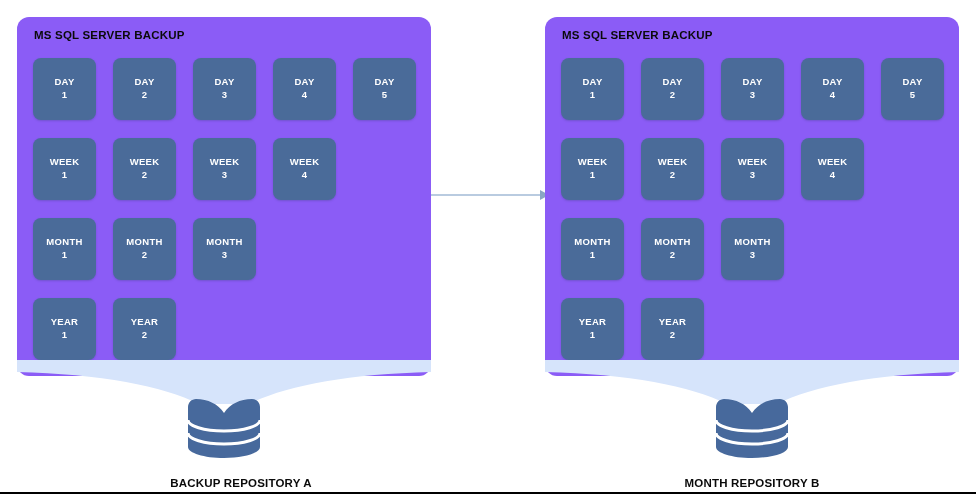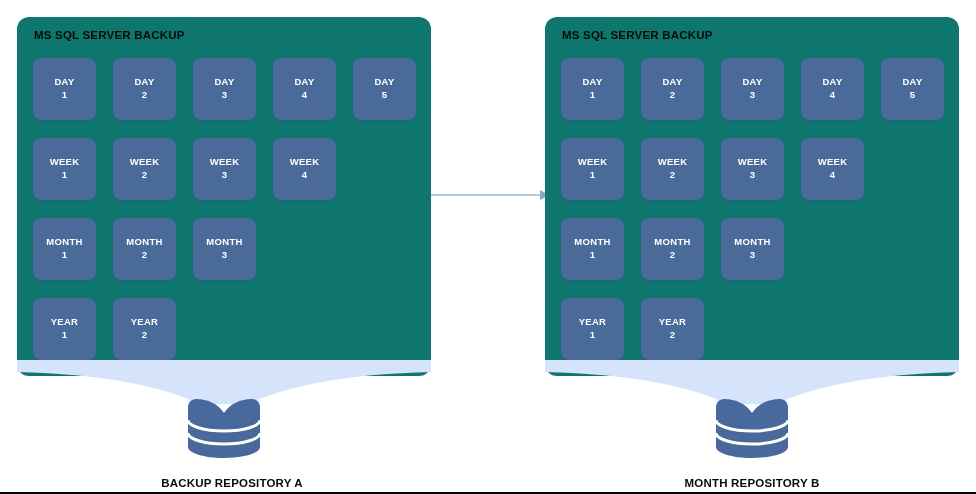--- a/index.html
+++ b/index.html
@@ -10,21 +10,21 @@
     overflow:hidden;
     position:relative;
   }
   .stage{position:absolute;left:0;top:0;width:976px;height:494px;}
 
   
   .group{position:absolute;top:0;height:494px;}
 
   .panel{
     position:absolute;
-    background:#0f766e;
+    background:#8b5cf6;
     border-radius:12px;
     box-sizing:border-box;
     padding-left:23px;
   }
   .panel-title{
     position:absolute;
     left:17px;top:12px;
     font-size:11.5px;
     font-weight:bold;
     color:#0a0a0a;
@@ -147,21 +147,21 @@
     <svg class="cyl" style="left:188px;top:396px;width:72px;height:62px;" viewBox="0 0 72 62">
       <g fill="#47699c">
         <path d="M36,17 C30,8 20,3 8,3 C3.6,3 0,6.6 0,11 L0,51 C0,57 16,62 36,62 C56,62 72,57 72,51 L72,11 C72,6.6 68.4,3 64,3 C52,3 42,8 36,17 Z"></path>
       </g>
       <g fill="none" stroke="#ffffff" stroke-width="3">
         <path d="M0,24 C0,30 16,35 36,35 C56,35 72,30 72,24"></path>
         <path d="M0,37 C0,43 16,48 36,48 C56,48 72,43 72,37"></path>
       </g>
     </svg>
 
-    <div class="repo-label" style="left:8px;top:477px;width:448px;">BACKUP REPOSITORY A</div>
+    <div class="repo-label" style="left:17px;top:477px;width:448px;">BACKUP REPOSITORY A</div>
   </div>
 
   <svg class="arrow" style="left:430px;top:186px;width:120px;height:18px;" viewBox="0 0 120 18">
     <line x1="1" y1="9" x2="110" y2="9" stroke="#b9cbe0" stroke-width="2"></line>
     <path d="M110,4 L119,9 L110,14 Z" fill="#8aa6c4"></path>
   </svg>
 
   <div class="group" id="group-b" style="left:528px;width:448px;">
 
     <div class="panel" id="panel-b" style="left:17px;top:17px;width:414px;height:359px;">

